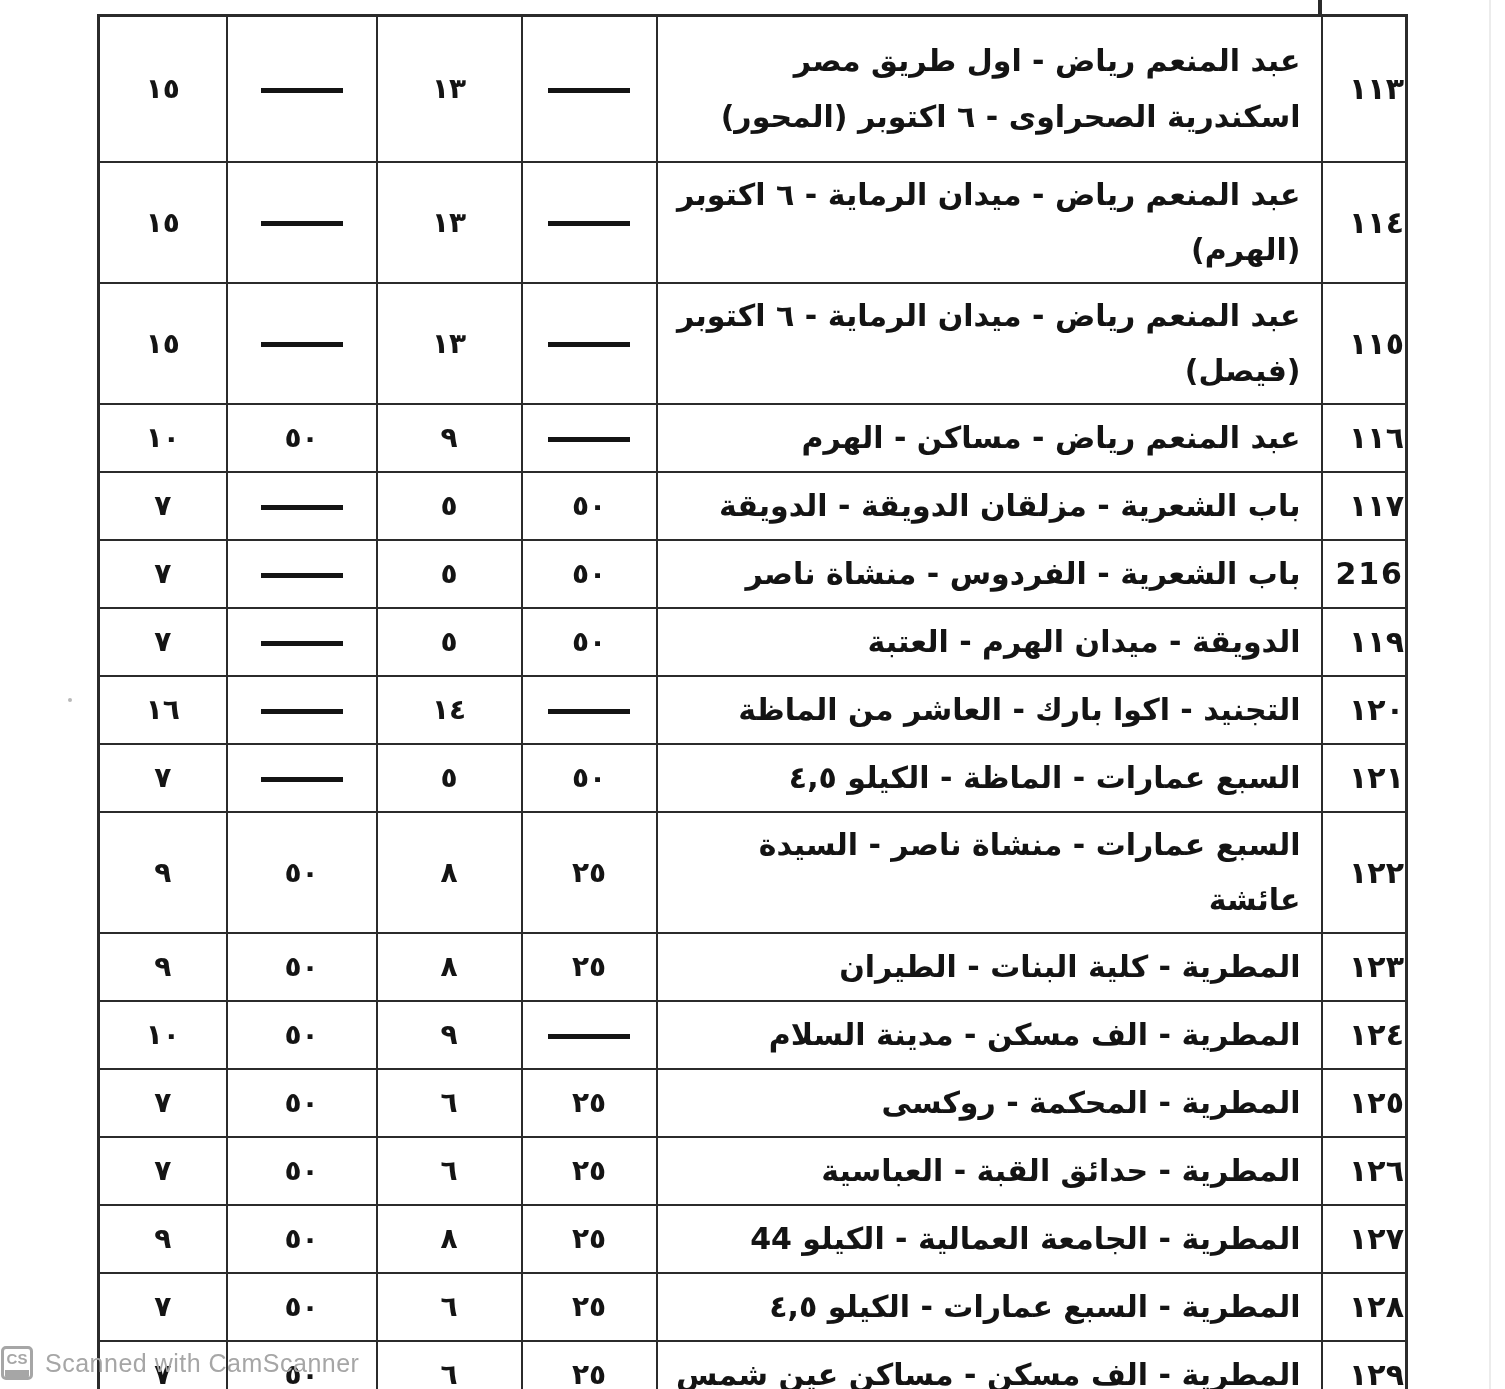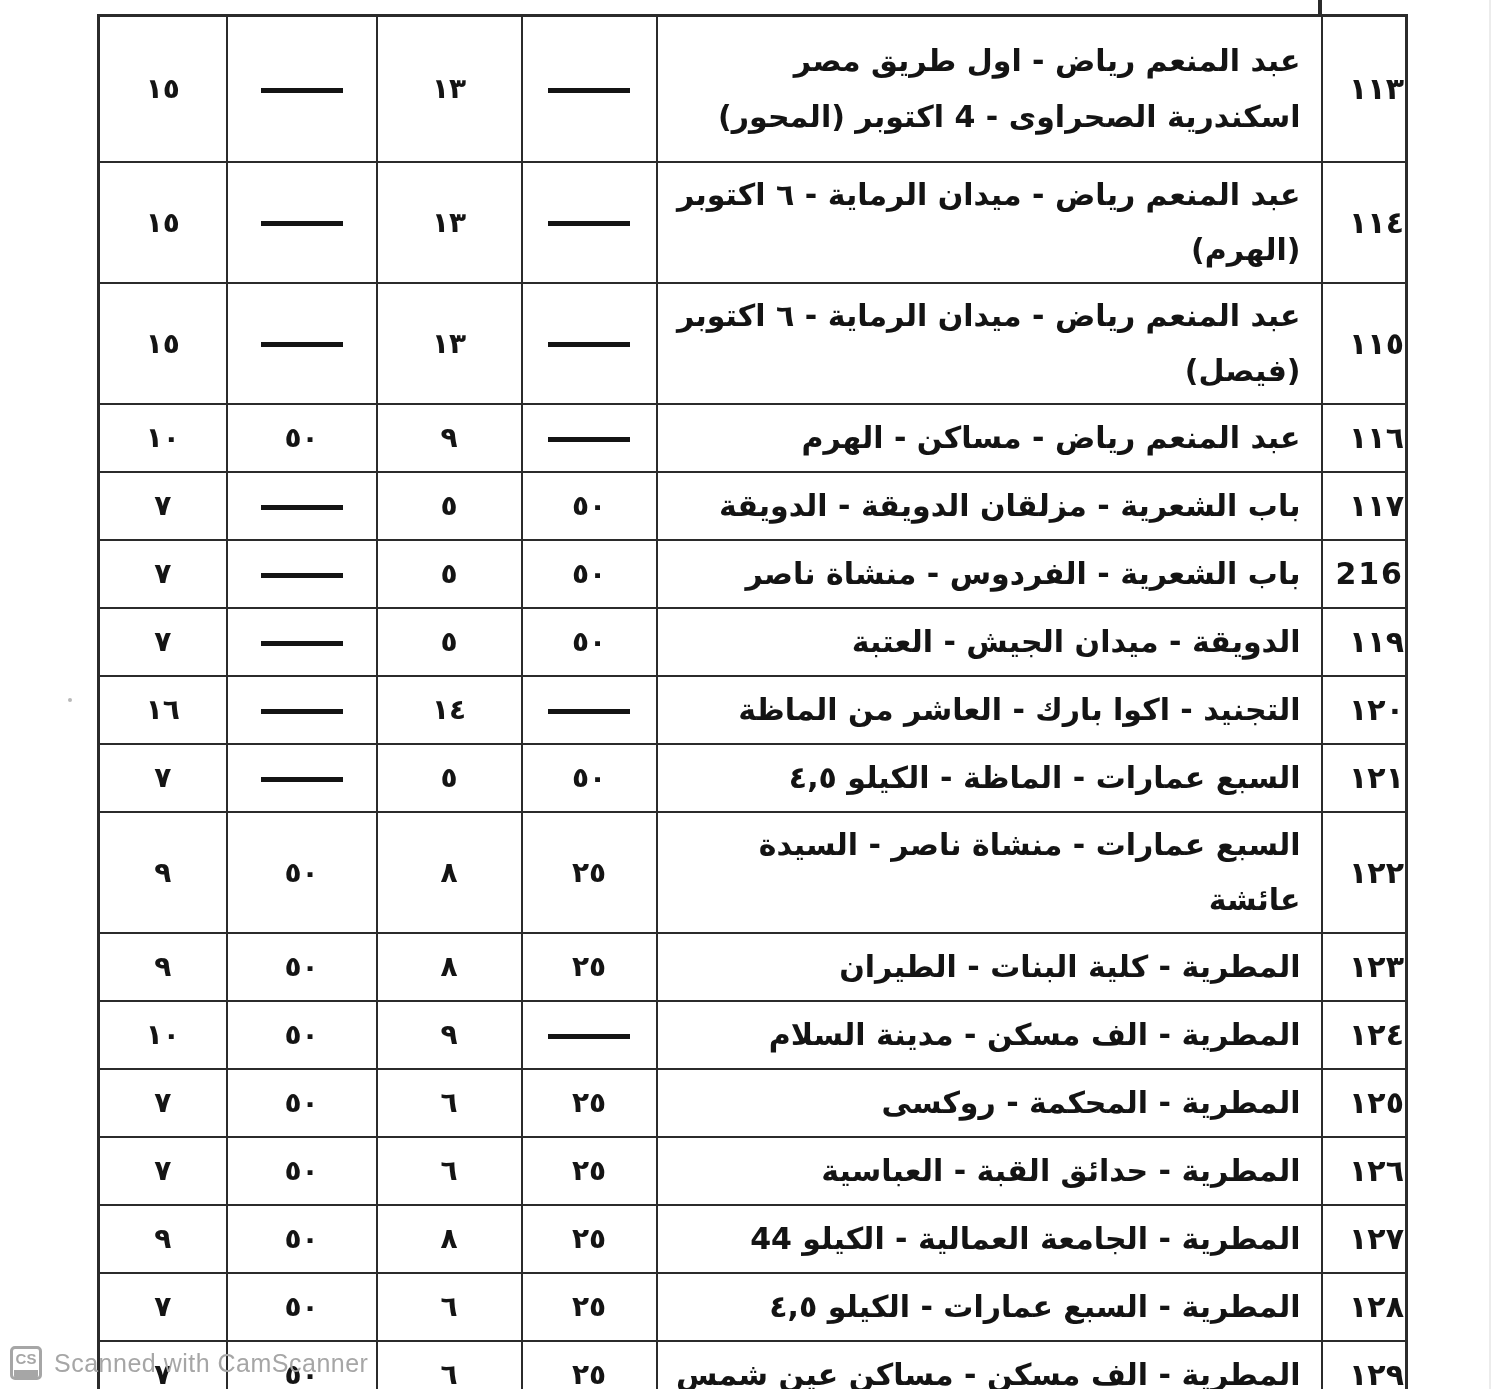--- a/index.html
+++ b/index.html
@@ -69,21 +69,21 @@
     width:82px;
     height:0;
     border-top:5px solid var(--ink);
     vertical-align:middle;
   }
   
   table.routes{border:3px solid var(--table-line);}
   
   .watermark{
     position:absolute;
-    left:10px;top:1346px;
+    left:1px;top:1346px;
     display:flex;
     align-items:center;
     gap:12px;
     color:var(--watermark-gray);
     font-family:"Liberation Sans", sans-serif;
   }
   .cs-icon{
     position:relative;
     width:32px;height:34px;
     border:3px solid var(--watermark-gray);
@@ -124,21 +124,21 @@
       <col style="width:85px">
       <col style="width:665px">
       <col style="width:135px">
       <col style="width:145px">
       <col style="width:150px">
       <col style="width:128px">
     </colgroup>
     <tbody>
         <tr class="tall">
           <td class="no">١١٣</td>
-          <td class="route">عبد المنعم رياض - اول طريق مصر اسكندرية الصحراوى - 4 اكتوبر (المحور)</td>
+          <td class="route">عبد المنعم رياض - اول طريق مصر اسكندرية الصحراوى - ٦ اكتوبر (المحور)</td>
           <td class="fare"><span class="dash"></span></td>
           <td class="fare">١٣</td>
           <td class="fare"><span class="dash"></span></td>
           <td class="fare">١٥</td>
         </tr>
         <tr>
           <td class="no">١١٤</td>
           <td class="route">عبد المنعم رياض - ميدان الرماية - ٦ اكتوبر (الهرم)</td>
           <td class="fare"><span class="dash"></span></td>
           <td class="fare">١٣</td>
@@ -172,21 +172,21 @@
         <tr>
           <td class="no">216</td>
           <td class="route">باب الشعرية - الفردوس - منشاة ناصر</td>
           <td class="fare">٥٠</td>
           <td class="fare">٥</td>
           <td class="fare"><span class="dash"></span></td>
           <td class="fare">٧</td>
         </tr>
         <tr>
           <td class="no">١١٩</td>
-          <td class="route">الدويقة - ميدان الجيش - العتبة</td>
+          <td class="route">الدويقة - ميدان الهرم - العتبة</td>
           <td class="fare">٥٠</td>
           <td class="fare">٥</td>
           <td class="fare"><span class="dash"></span></td>
           <td class="fare">٧</td>
         </tr>
         <tr>
           <td class="no">١٢٠</td>
           <td class="route">التجنيد - اكوا بارك - العاشر من الماظة</td>
           <td class="fare"><span class="dash"></span></td>
           <td class="fare">١٤</td>

